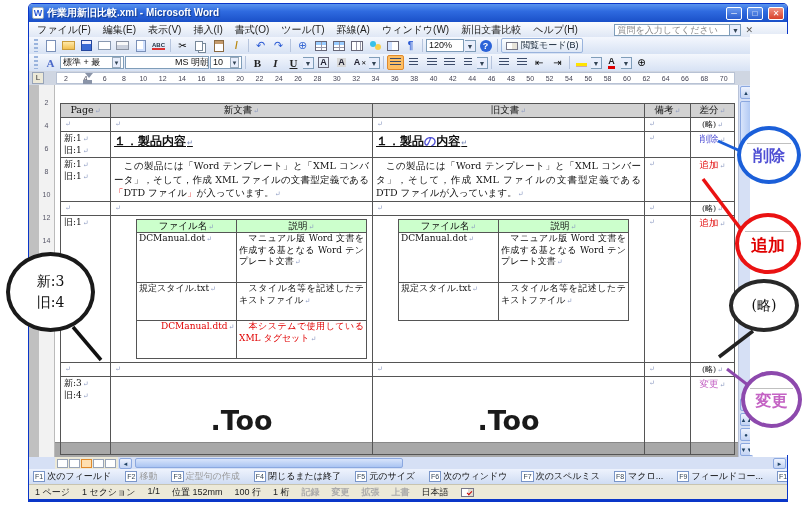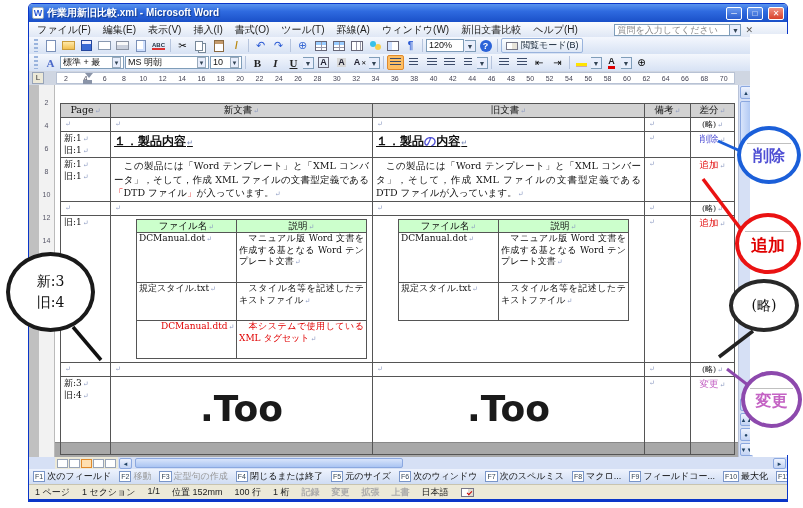--- a/index.html
+++ b/index.html
@@ -116,22 +116,22 @@
   .c-red{color:var(--added_red);}
   .c-blue{color:var(--deleted_blue);}
   .c-purple{color:var(--changed_purple);}
   .pmark{color:#8a98c0;font-size:7px;margin-left:1px;}
   .ntab{border-collapse:collapse;table-layout:fixed;width:230px;margin:2px 0 2px 22px;
     font-size:9px;line-height:1.3;border-radius:31px;}
   .ntab td,.ntab th{border:1px solid #555;padding:0 2px;vertical-align:top;}
   .ntab th{background:var(--nested_header_bg);font-weight:normal;text-align:center;height:13px;}
   .ntab .desc{text-align:justify;}
   .logocell{text-align:center;vertical-align:middle;height:78px;}
-  .toologo{font-family:"DejaVu Sans","Liberation Sans",sans-serif;font-weight:800;font-size:36px;
-    letter-spacing:0;color:#1a1a1a;display:inline-block;padding-top:10px;}
+  .toologo{font-family:"DejaVu Sans","Liberation Sans",sans-serif;font-weight:800;font-size:27px;
+    letter-spacing:0;color:#1a1a1a;display:inline-block;padding-top:27px;}
   
   .vscroll{width:15px;background:#d6e0f5;border-left:1px solid #b8c2d8;flex:0 0 auto;
     display:flex;flex-direction:column;align-items:center;}
   .sbtn{width:13px;height:13px;background:linear-gradient(#eef3fe,#c3d3f3);border:1px solid #8ba8e0;
     border-radius:2px;font-size:6px;color:#246;text-align:center;line-height:12px;margin:1px 0;}
   .vthumb{width:13px;height:52px;background:linear-gradient(90deg,#d8e4fb,#aac4f2);
     border:1px solid #8ba8e0;border-radius:2px;margin:1px 0;}
   .vfill{flex:1;}
   .rspacer{flex:1;background:#fff;}
   
@@ -139,21 +139,21 @@
   .viewbtns{display:flex;gap:1px;background:#ece9d8;height:12px;align-items:center;padding:0 2px;margin-left:26px;}
   .vb{width:11px;height:9px;border:1px solid #98a4b8;background:#fff;}
   .vb.active{border:1px solid #e08a2c;background:#ffe0b0;}
   .hthumb{width:268px;height:10px;background:linear-gradient(180deg,#d8e4fb,#aac4f2);
     border:1px solid #8ba8e0;border-radius:2px;margin-left:2px;}
   .htrack{flex:1;}
   .hbtn{width:13px;height:11px;background:linear-gradient(#eef3fe,#c3d3f3);border:1px solid #8ba8e0;
     border-radius:2px;font-size:6px;color:#246;text-align:center;line-height:10px;margin:0 1px;}
   
   .fkeybar{height:15px;background:linear-gradient(180deg,#eef3fd,#cfdcf3);display:flex;
-    align-items:center;padding:0 4px;gap:2px;flex:0 0 auto;overflow:hidden;white-space:nowrap;}
+    align-items:center;padding:0 4px;gap:8px;flex:0 0 auto;overflow:hidden;white-space:nowrap;}
   .fk{display:inline-flex;align-items:center;gap:2px;margin-right:6px;}
   .fk-key{font-size:7px;border:1px solid #7a96c8;background:#fff;color:#345;padding:0 1px;line-height:9px;}
   .fk-label{font-size:9px;color:#111;}
   .fk.dis .fk-label{color:#999;}
   
   .statusbar{height:15px;background:#ece9d8;border-top:1px solid #c8c4b0;display:flex;
     align-items:center;padding:0 6px;gap:12px;font-size:9px;color:#222;flex:0 0 auto;}
   .st.dim{color:#aaa;font-weight:bold;}
   .spellbook{width:13px;height:9px;background:linear-gradient(90deg,#fff 0 6px,#e2ded2 6px);
     border:1px solid #778;position:relative;}
@@ -287,21 +287,21 @@
   <div class="toolbar">
     <span class="tb-handle"></span>
     <span class="tbi">
         <span class="fmt-letter" style="color:#4a68c8;">A</span>
       </span>
     <span class="combo" style="width:64px;">
         <span style="flex:1;">標準 + 最</span>
         <span class="arr">▼</span>
       </span>
     <span class="combo" style="width:84px;">
-        <span style="flex:1;">MS 明朝</span>
+        <span style="flex:1;margin-left:47px;">MS 明朝</span>
         <span class="arr">▼</span>
       </span>
     <span class="combo" style="width:32px;">
         <span style="flex:1;">10</span>
         <span class="arr">▼</span>
       </span>
     <span class="tb-sep"></span>
     <span class="tbi">
         <span class="fmt-letter">B</span>
       </span>

